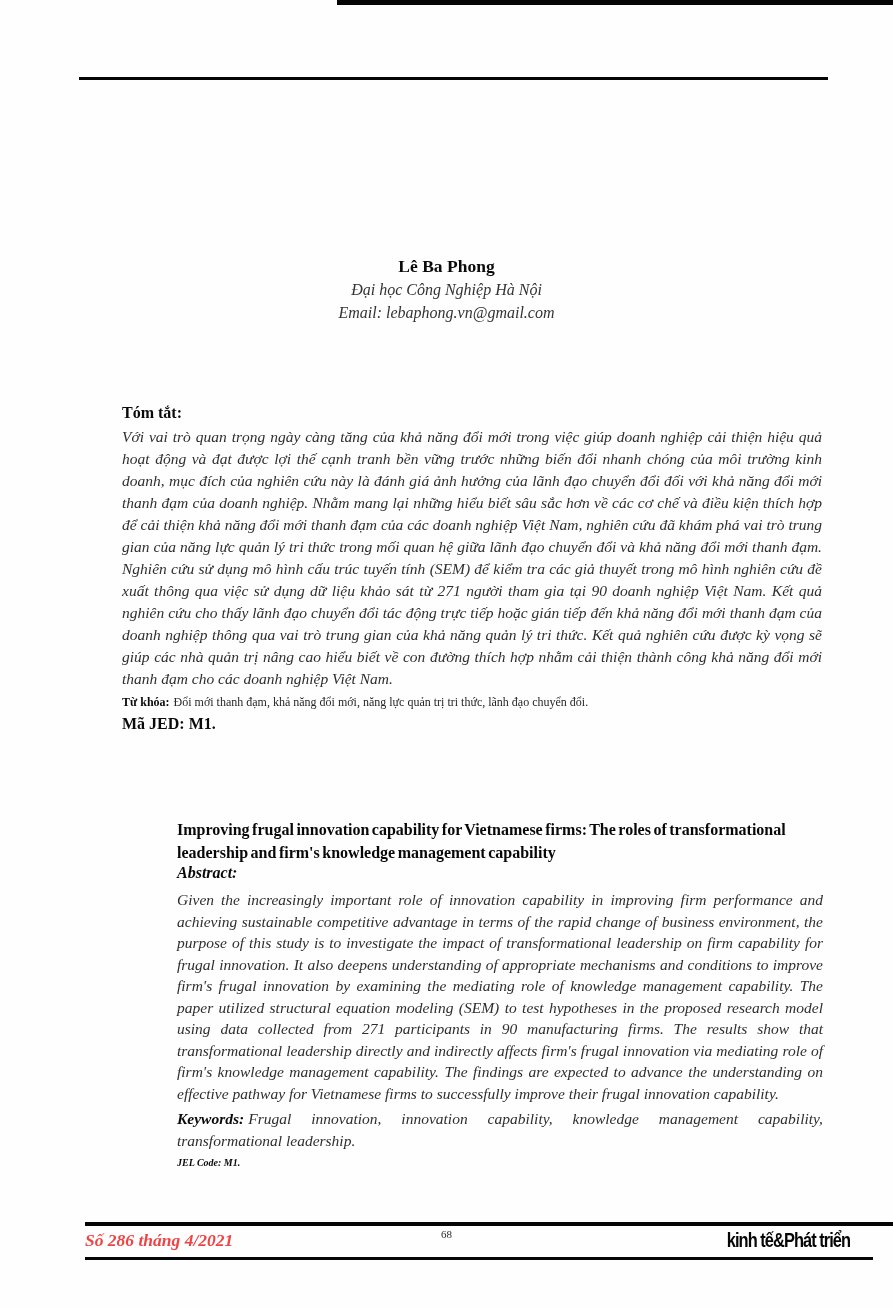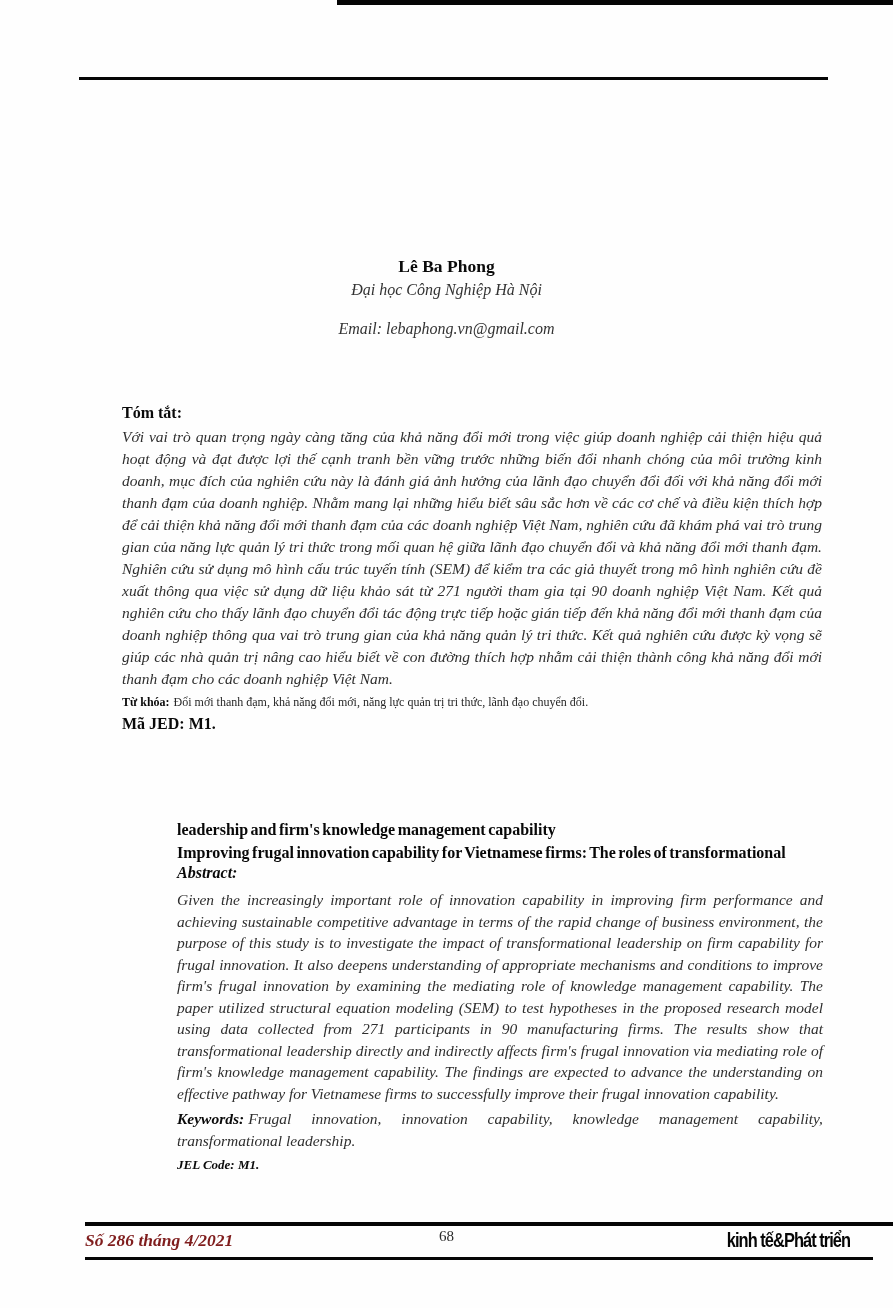--- a/index.html
+++ b/index.html
@@ -12,21 +12,21 @@
 
   
   .article-title {
     position:absolute; top:90px; left:48px; width:797px;
     text-align:center; font-weight:bold; font-size:30px; line-height:41px;
     letter-spacing:-0.3px; color:#040404;
   }
   .author-block { position:absolute; top:256px; left:0; width:893px; text-align:center; }
   .author-name { font-weight:bold; font-size:17.5px; color:#0a0a0a; }
   .author-affiliation { font-style:italic; font-size:16px; margin-top:4px; color:#333; }
-  .author-email { font-style:italic; font-size:16px; margin-top:21px; color:#333; }
+  .author-email { font-style:italic; font-size:16px; margin-top:5px; color:#333; }
 
   .dates-block { position:absolute; top:339px; left:80px; font-size:13.5px; line-height:20.5px; color:#2c2c2c; }
 
   
   .vn-block { position:absolute; top:404px; left:122px; width:700px; }
   .vn-abstract-label { font-weight:bold; font-size:16px; color:#0a0a0a; }
   .vn-abstract-text {
     margin-top:4px; font-style:italic; font-size:15.5px; line-height:22px;
     text-align:justify; color:#2e2e2e;
   }
@@ -38,28 +38,28 @@
   .en-block { position:absolute; top:818px; left:177px; width:646px; }
   .en-title { font-weight:bold; font-size:16px; line-height:23px; color:#080808; word-spacing:-1.5px; }
   .en-title .t-line { white-space:nowrap; }
   .en-abstract-label { font-weight:bold; font-style:italic; font-size:16px; color:#0a0a0a; }
   .en-abstract-text {
     margin-top:7px; font-style:italic; font-size:15.5px; line-height:21.5px;
     text-align:justify; color:#2e2e2e;
   }
   .en-keywords { margin-top:4px; font-style:italic; font-size:15.5px; line-height:22px; text-align:justify; color:#2e2e2e; }
   .en-keywords .lbl { font-style:italic; }
-  .en-jel { margin-top:5px; font-weight:bold; font-style:italic; font-size:13px; color:#0a0a0a; }
+  .en-jel { margin-top:5px; font-weight:bold; font-style:italic; font-size:10px; color:#0a0a0a; }
 
   
   .footer-issue {
     position:absolute; top:1230px; left:85px;
-    font-weight:bold; font-style:italic; font-size:17.5px; color:#7f1d1d;
+    font-weight:bold; font-style:italic; font-size:17.5px; color:#ef4444;
   }
-  .footer-page-number { position:absolute; top:1228px; left:0; width:893px; text-align:center; font-size:15px; color:#2a2a2a; }
+  .footer-page-number { position:absolute; top:1228px; left:0; width:893px; text-align:center; font-size:11px; color:#2a2a2a; }
   .footer-journal-logo {
     position:absolute; top:1228px; right:43px;
     font-family:"Liberation Sans", sans-serif; font-weight:bold; font-size:21px;
     letter-spacing:-1.2px; color:#060606;
     transform:scaleX(0.78); transform-origin:100% 50%;
     white-space:nowrap;
   }
 </style>
 </head>
 <body>
@@ -81,22 +81,22 @@
     <div class="vn-abstract-label">Tóm tắt:</div>
     <div class="vn-abstract-text">Với vai trò quan trọng ngày càng tăng của khả năng đổi mới trong việc giúp doanh nghiệp cải thiện hiệu quả hoạt động và đạt được lợi thế cạnh tranh bền vững trước những biến đổi nhanh chóng của môi trường kinh doanh, mục đích của nghiên cứu này là đánh giá ảnh hưởng của lãnh đạo chuyển đổi đối với khả năng đổi mới thanh đạm của doanh nghiệp. Nhằm mang lại những hiểu biết sâu sắc hơn về các cơ chế và điều kiện thích hợp để cải thiện khả năng đổi mới thanh đạm của các doanh nghiệp Việt Nam, nghiên cứu đã khám phá vai trò trung gian của năng lực quản lý tri thức trong mối quan hệ giữa lãnh đạo chuyển đổi và khả năng đổi mới thanh đạm. Nghiên cứu sử dụng mô hình cấu trúc tuyến tính (SEM) để kiểm tra các giả thuyết trong mô hình nghiên cứu đề xuất thông qua việc sử dụng dữ liệu khảo sát từ 271 người tham gia tại 90 doanh nghiệp Việt Nam. Kết quả nghiên cứu cho thấy lãnh đạo chuyển đổi tác động trực tiếp hoặc gián tiếp đến khả năng đổi mới thanh đạm của doanh nghiệp thông qua vai trò trung gian của khả năng quản lý tri thức. Kết quả nghiên cứu được kỳ vọng sẽ giúp các nhà quản trị nâng cao hiểu biết về con đường thích hợp nhằm cải thiện thành công khả năng đổi mới thanh đạm cho các doanh nghiệp Việt Nam.</div>
     <div class="vn-keywords">
       <span class="lbl">Từ khóa:</span><span>Đổi mới thanh đạm, khả năng đổi mới, năng lực quản trị tri thức, lãnh đạo chuyển đổi.</span>
     </div>
     <div class="vn-jel">Mã JED: M1.</div>
   </div>
 
   <div class="en-block">
     <div class="en-title">
+      <div class="t-line">Improving frugal innovation capability for Vietnamese firms: The roles of transformational</div>
       <div class="t-line">leadership and firm's knowledge management capability</div>
-      <div class="t-line">Improving frugal innovation capability for Vietnamese firms: The roles of transformational</div>
     </div>
     <div class="en-abstract-label">Abstract:</div>
     <div class="en-abstract-text">Given the increasingly important role of innovation capability in improving firm performance and achieving sustainable competitive advantage in terms of the rapid change of business environment, the purpose of this study is to investigate the impact of transformational leadership on firm capability for frugal innovation. It also deepens understanding of appropriate mechanisms and conditions to improve firm's frugal innovation by examining the mediating role of knowledge management capability. The paper utilized structural equation modeling (SEM) to test hypotheses in the proposed research model using data collected from 271 participants in 90 manufacturing firms. The results show that transformational leadership directly and indirectly affects firm's frugal innovation via mediating role of firm's knowledge management capability. The findings are expected to advance the understanding on effective pathway for Vietnamese firms to successfully improve their frugal innovation capability.</div>
     <div class="en-keywords">
       <span class="lbl">Keywords:</span><span>Frugal innovation, innovation capability, knowledge management capability, transformational leadership.</span>
     </div>
     <div class="en-jel">JEL Code: M1.</div>
   </div>
 
   <div class="rule" style="top:1222px; left:85px; width:808px; height:4px;"></div>

